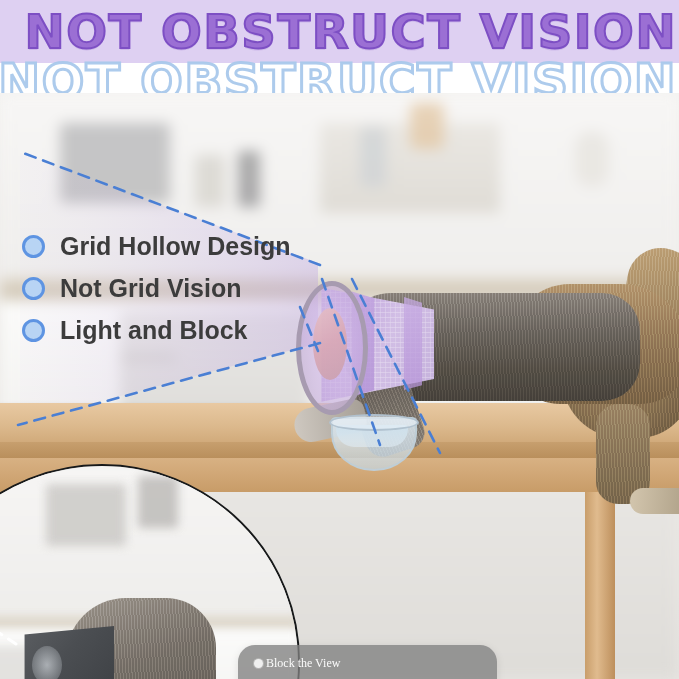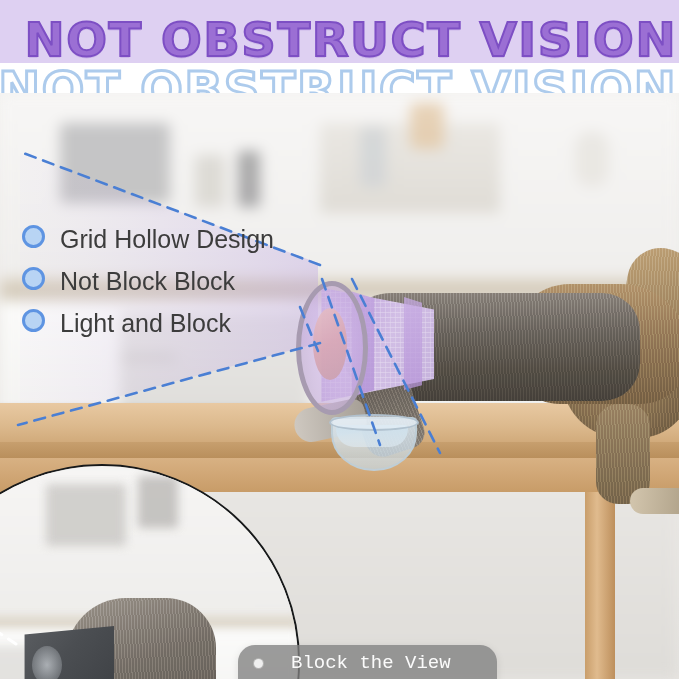--- a/index.html
+++ b/index.html
@@ -2,21 +2,21 @@
 <html><head>
 <meta charset="utf-8">
 <style>
   html,body{margin:0;padding:0;background:#fff;}
   body{font-family:"Liberation Sans",sans-serif;}
   #stage{position:relative;width:679px;height:679px;overflow:hidden;background:#fff;}
 
   
   .banner{position:absolute;left:0;top:0;width:679px;height:63px;background:#ded0f2;}
   .banner-white{position:absolute;left:0;top:63px;width:679px;height:31px;background:#fff;}
-  .title-wrap{position:absolute;left:0;top:12px;width:679px;height:94px;overflow:hidden;}
+  .title-wrap{position:absolute;left:0;top:4px;width:679px;height:94px;overflow:hidden;}
   .title-main{position:absolute;right:8px;top:-2px;font-family:"DejaVu Sans",sans-serif;
     font-size:47px;font-weight:700;letter-spacing:1.5px;color:#9b6fd4;
     -webkit-text-stroke:2px #7d4fc4;text-shadow:0 2px 0 rgba(125,79,196,.18);
     white-space:nowrap;line-height:60px;transform:scaleX(1.02);}
   .title-echo{position:absolute;right:2px;top:48px;font-family:"DejaVu Sans",sans-serif;
     font-size:50px;font-weight:700;letter-spacing:1.5px;color:transparent;
     -webkit-text-stroke:3px #a9c9ec;white-space:nowrap;line-height:60px;opacity:.95;}
 
   
   .scene{position:absolute;left:0;top:93px;width:679px;height:586px;overflow:hidden;
@@ -128,21 +128,21 @@
     clip-path:polygon(0 4%,100% 10%,100% 92%,0 98%);}
   .cone-band2{position:absolute;left:104px;top:12px;width:18px;height:96px;
     background:linear-gradient(180deg,#c6aae2,#b694d8);opacity:.75;
     clip-path:polygon(0 2%,100% 8%,100% 94%,0 99%);}
 
   
   .lines{position:absolute;left:0;top:0;width:679px;height:586px;pointer-events:none;}
 
   
   .bullets{position:absolute;left:22px;top:132px;}
-  .b-row{display:flex;height:42px;}
+  .b-row{display:flex;align-items:center;height:42px;font-weight:bold;}
   .b-dot{width:17px;height:17px;border-radius:50%;border:3px solid #5e94e2;
     background:#b8d4f4;flex:0 0 auto;}
   .b-txt{margin-left:15px;font-size:25px;color:#3c3c3c;
     font-family:"Liberation Sans",sans-serif;white-space:nowrap;}
 
   
   .inset{position:absolute;left:-96px;top:371px;width:392px;height:392px;
     border-radius:50%;border:2.5px solid #17191a;overflow:hidden;
     background:linear-gradient(180deg,#f2f1ef,#e6e4e1);}
   .i-wall{position:absolute;left:0;top:0;width:392px;height:150px;
@@ -169,22 +169,22 @@
     border-radius:50%;}
   .i-lines{position:absolute;left:0;top:0;width:392px;height:392px;}
 
   
   .panel{position:absolute;left:238px;top:552px;width:259px;height:108px;
     background:rgba(128,128,128,.78);border-radius:17px;
     box-shadow:0 2px 8px rgba(0,0,0,.10);}
   .p-row{display:flex;align-items:center;height:36px;padding-left:16px;}
   .p-dot{width:9px;height:9px;border-radius:50%;background:#efefef;flex:0 0 auto;
     box-shadow:0 0 0 1px rgba(255,255,255,.25);}
-  .p-txt{margin-left:28px;font-size:19px;color:#fbfbfb;white-space:nowrap;
-    font-family:Liberation Mono, monospace;}
+  .p-txt{margin-left:3px;font-size:12px;color:#fbfbfb;white-space:nowrap;
+    font-family:Liberation Serif, serif;}
 </style>
 </head>
 <body>
 
 <div id="stage">
 
   <div class="banner"></div>
   <div class="banner-white"></div>
   <div class="title-wrap">
     <div class="title-echo">NOT OBSTRUCT VISION</div>
@@ -278,21 +278,21 @@
       </g>
     </svg>
 
     <div class="bullets">
       <div class="b-row">
         <div class="b-dot"></div>
         <div class="b-txt">Grid Hollow Design</div>
       </div>
       <div class="b-row">
         <div class="b-dot"></div>
-        <div class="b-txt">Not Block Block</div>
+        <div class="b-txt">Not Grid Vision</div>
       </div>
       <div class="b-row">
         <div class="b-dot"></div>
         <div class="b-txt">Light and Block</div>
       </div>
     </div>
 
     <div class="inset">
       <div class="i-wall"></div>
       <div class="i-box"></div>

